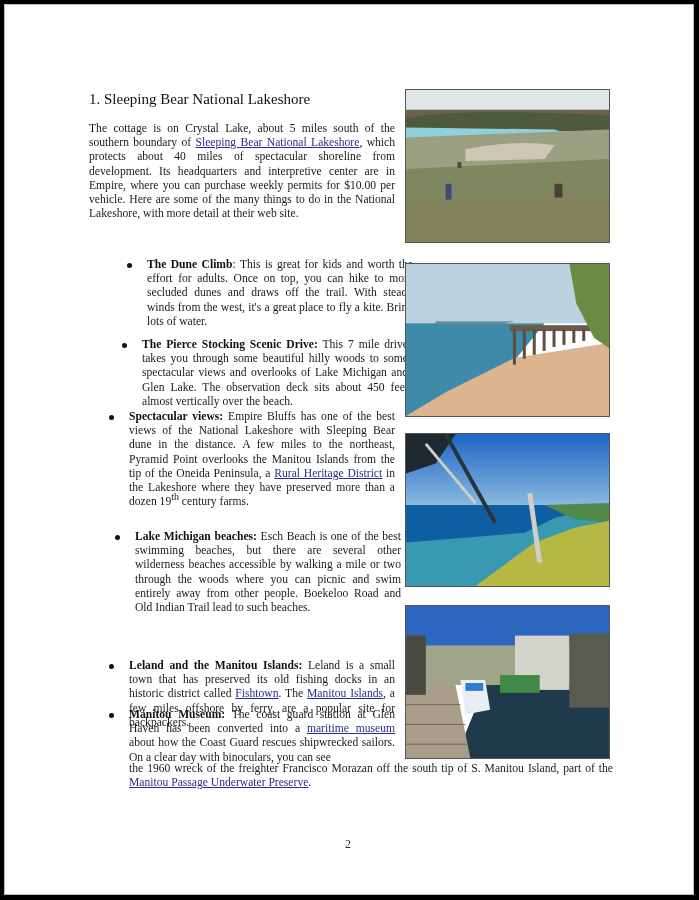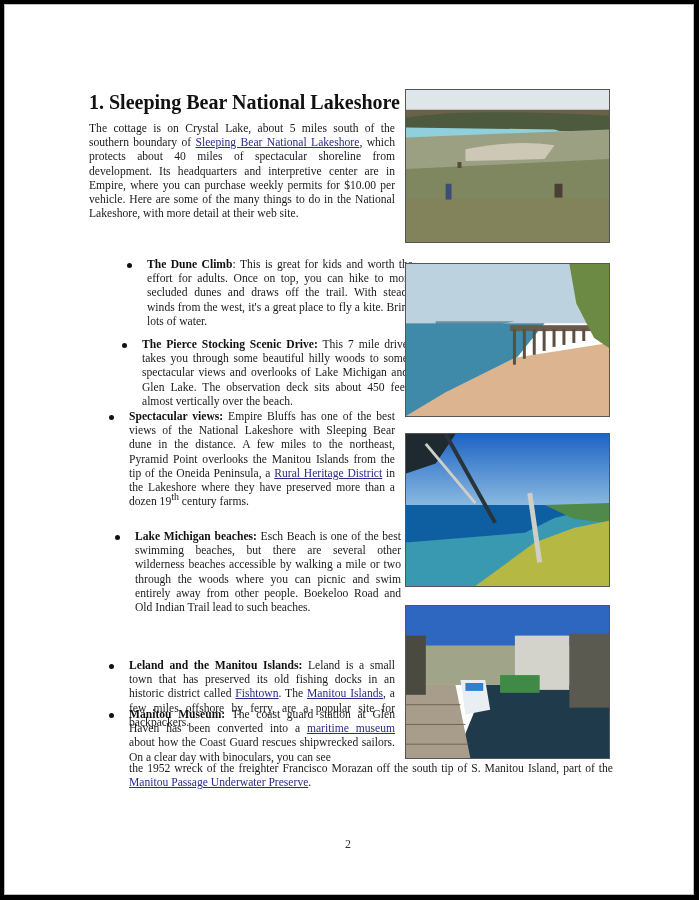--- a/index.html
+++ b/index.html
@@ -6,21 +6,21 @@
   body {
     width: 699px; height: 900px; background: #000; position: relative; overflow: hidden;
     font-family: "Liberation Serif", "DejaVu Serif", serif; color: #1a1a1a;
   }
   .page {
     position: absolute; left: 4px; top: 4px; width: 690px; height: 891px;
     background: #fff; border: 1px solid #bcbcbc; box-sizing: border-box;
   }
   .heading {
     position: absolute; left: 84px; top: 86px; margin: 0;
-    font-size: 20px; font-weight: bold; color: #111;
+    font-size: 15px; font-weight: normal; color: #111;
   }
   .text { font-size: 11.6px; line-height: 14.2px; text-align: justify; }
   .intro { position: absolute; left: 84px; top: 117px; width: 306px; }
   a.link { color: #2a2a8c; text-decoration: underline; }
   .bullet { position: absolute; left: 124px; width: 266px; }
   .bullet .dot {
     position: absolute; left: -20px; top: 5px; width: 5px; height: 5px;
     border-radius: 50%; background: #111;
   }
   .bullet b { color: #111; }
@@ -58,21 +58,21 @@
     <span class="dot"></span><b>Lake Michigan beaches:</b><span> Esch Beach is one of the best swimming beaches, but there are several other wilderness beaches accessible by walking a mile or two through the woods where you can picnic and swim entirely away from other people. Boekeloo Road and Old Indian Trail lead to such beaches.</span>
   </p>
 
   <p class="text bullet" style="margin:0; top:654px;">
     <span class="dot"></span><b>Leland and the Manitou Islands:</b><span> Leland is a small town that has preserved its old fishing docks in an historic district called </span><a class="link" href="#">Fishtown</a><span>. The </span><a class="link" href="#">Manitou Islands</a><span>, a few miles offshore by ferry, are a popular site for backpackers.</span>
   </p>
 
   <p class="text bullet" style="margin:0; top:703px;">
     <span class="dot"></span><b>Manitou Museum:</b><span> The coast guard station at Glen Haven has been converted into a </span><a class="link" href="#">maritime museum</a><span> about how the Coast Guard rescues shipwrecked sailors. On a clear day with binoculars, you can see</span>
   </p>
-  <p class="text tail" style="margin:0;"><span>the 1952 wreck of the freighter Francisco Morazan off the south tip of S. Manitou Island, part of the </span><a class="link" href="#">Manitou Passage Underwater Preserve</a><span>.</span></p>
+  <p class="text tail" style="margin:0;"><span>the 1960 wreck of the freighter Francisco Morazan off the south tip of S. Manitou Island, part of the </span><a class="link" href="#">Manitou Passage Underwater Preserve</a><span>.</span></p>
 
   <div class="photo" style="top:84px;">
     <svg viewBox="0 0 205 154" preserveAspectRatio="none">
       <rect width="205" height="25" fill="#dfe6ea"></rect>
       <rect y="20" width="205" height="18" fill="#6a6248"></rect>
       <path d="M0 28 Q60 18 205 26 L205 42 L0 42 Z" fill="#4d5a3e"></path>
       <path d="M0 38 L150 40 L170 46 L0 50 Z" fill="#8fd0dc"></path>
       <path d="M0 48 L205 40 L205 154 L0 154 Z" fill="#9ca083"></path>
       <path d="M60 60 Q110 50 150 56 L140 70 L60 72 Z" fill="#cdc7b5"></path>
       <path d="M0 80 L205 70 L205 154 L0 154 Z" fill="#7f8761"></path>

